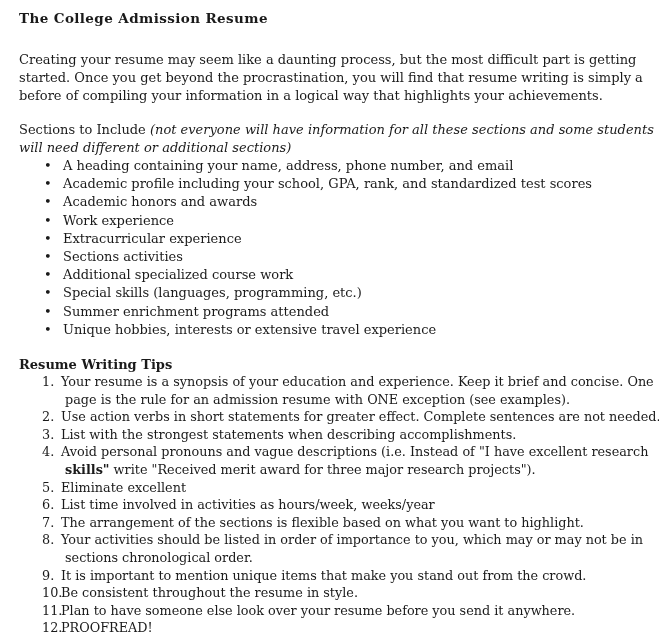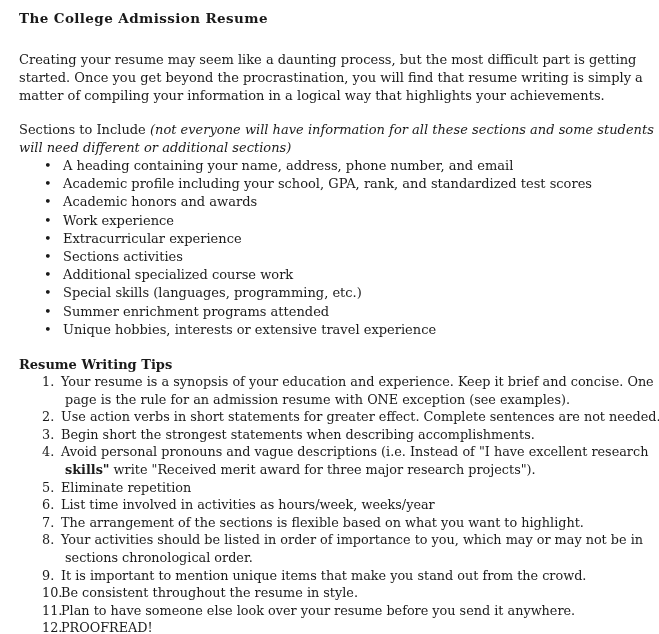--- a/index.html
+++ b/index.html
@@ -109,21 +109,21 @@
 </head>
 <body>
 
 <div class="page">
 
   <div class="doc-title">The College Admission  Resume</div>
 
   <div class="intro">
     <span class="line">Creating your resume may seem like a daunting  process, but the most difficult part is getting</span>
     <span class="line">started.  Once you get beyond the procrastination, you will find that resume writing is simply a</span>
-    <span class="line">matter of compiling your information in a logical way that highlights your achievements.</span>
+    <span class="line">before of compiling your information in a logical way that highlights your achievements.</span>
   </div>
 
   <div class="sections-heading">
     <span class="line"><b>Sections to Include</b> <i>(not everyone  will have information for all these sections and some students</i></span>
     <span class="line"><i>will need different or additional sections)</i></span>
   </div>
 
   <ul class="bullets">
     <li><span class="dot">•</span><span>A heading containing your name, address, phone number, and email</span></li>
     <li><span class="dot">•</span><span>Academic profile including your school, GPA, rank, and standardized test scores</span></li>
@@ -144,30 +144,30 @@
       <span class="num">1.</span>
       <span class="line">Your resume is a synopsis of your education and experience.  Keep it brief and concise.  One</span>
       <span class="line cont">page is the rule for an admission resume with ONE exception (see examples).</span>
     </li>
     <li>
       <span class="num">2.</span>
       <span class="line">Use action verbs in short statements for greater effect.  Complete sentences are not needed.</span>
     </li>
     <li>
       <span class="num">3.</span>
-      <span class="line">Begin short the strongest statements when describing accomplishments.</span>
+      <span class="line">List with the strongest statements when describing accomplishments.</span>
     </li>
     <li>
       <span class="num">4.</span>
       <span class="line">Avoid personal pronouns and vague descriptions (i.e. Instead of "I have excellent research</span>
       <span class="line cont"><b>skills"</b><span> write "Received merit award for three major research projects").</span></span>
     </li>
     <li>
       <span class="num">5.</span>
-      <span class="line">Eliminate repetition</span>
+      <span class="line">Eliminate excellent</span>
     </li>
     <li>
       <span class="num">6.</span>
       <span class="line">List time involved in activities as hours/week, weeks/year</span>
     </li>
     <li>
       <span class="num">7.</span>
       <span class="line">The arrangement  of the sections is flexible  based on what you want to highlight.</span>
     </li>
     <li>

